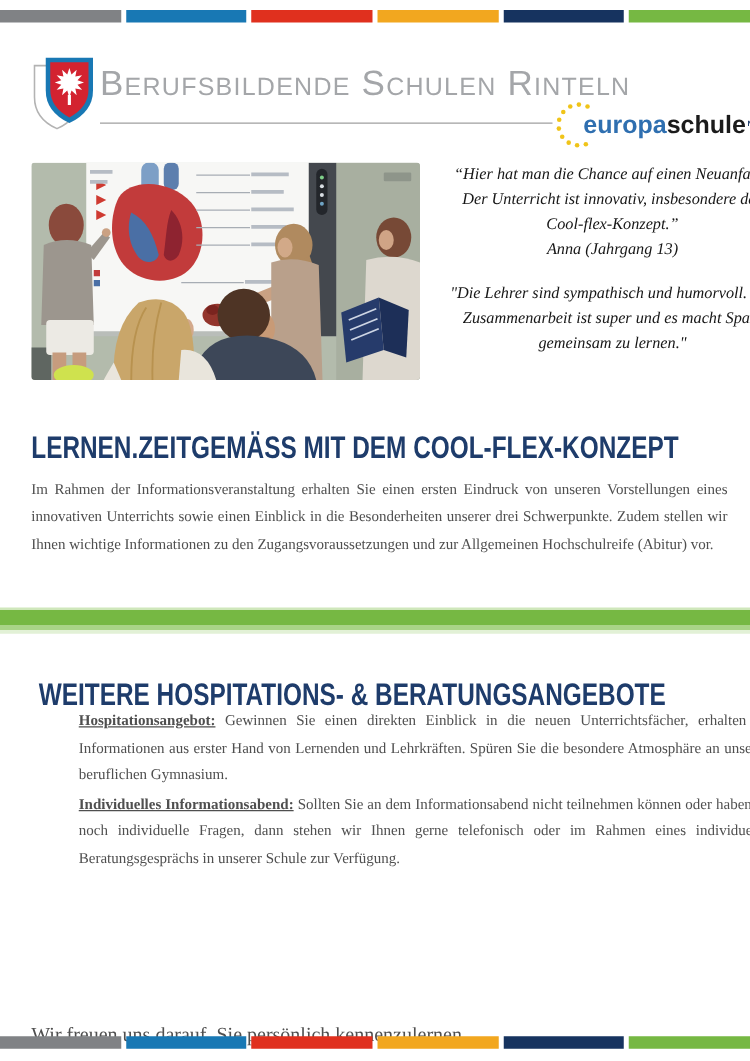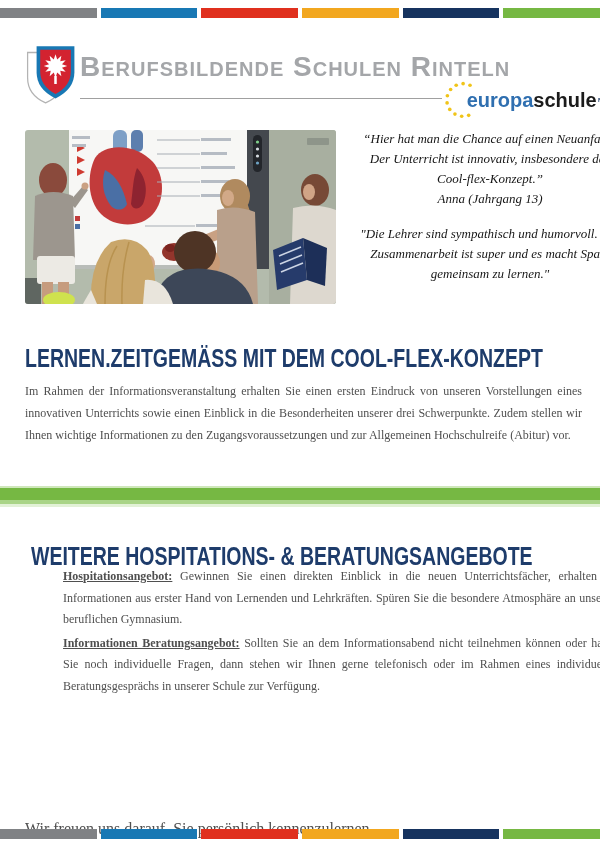--- a/index.html
+++ b/index.html
@@ -9,21 +9,21 @@
   
   .color-bar{position:absolute;left:0;right:0;height:10px;display:flex;gap:4px;}
   .color-bar.top{top:8px;}
   .color-bar.bottom{top:829px;}
   .color-bar .seg{flex:1;}
 
   
   .crest{position:absolute;left:24px;top:43px;width:54px;height:64px;}
   .school-name{position:absolute;left:80px;top:50px;font-size:28px;line-height:34px;
         font-variant:small-caps;letter-spacing:1px;color:var(--title-gray,#a4a6a9);
-        white-space:nowrap;font-weight:700;}
+        white-space:nowrap;font-weight:400;}
   .header-rule{position:absolute;left:80px;top:98px;width:362px;height:1px;background:#a0a0a0;}
   .europaschule{position:absolute;left:442px;top:80px;display:flex;align-items:center;}
   .eu-stars{width:34px;height:40px;margin-right:-8px;}
   .es-body{display:flex;flex-direction:row;}
   .es-text{font-size:20px;font-weight:bold;line-height:21px;white-space:nowrap;}
   .es-blue{color:var(--europa-blue,#2f6fb0);}
   .es-black{color:#1b1b1b;}
   .es-sub{font-size:6px;font-weight:bold;letter-spacing:0.6px;color:var(--accent-navy,#1d3a66);
         text-align:right;margin-top:1px;}
 
@@ -213,21 +213,21 @@
     <div class="gd1"></div>
     <div class="gd2"></div>
     <div class="gd3"></div>
     <div class="gd4"></div>
   </div>
 
   <h1 class="heading h-angebote">WEITERE HOSPITATIONS- &amp; BERATUNGSANGEBOTE</h1>
 
   <div class="bodycol items">
     <p><span class="lead">Hospitationsangebot:</span><span> Gewinnen Sie einen direkten Einblick in die neuen Unterrichtsfächer, erhalten Sie Informationen aus erster Hand von Lernenden und Lehrkräften. Spüren Sie die besondere Atmosphäre an unserem beruflichen Gymnasium.</span></p>
-    <p><span class="lead">Informationen Beratungsangebot:</span><span> Sollten Sie an dem Informationsabend nicht teilnehmen können oder haben Sie noch individuelle Fragen, dann stehen wir Ihnen gerne telefonisch oder im Rahmen eines individuellen Beratungsgesprächs in unserer Schule zur Verfügung.</span></p>
+    <p><span class="lead">Individuelles Informationsabend:</span><span> Sollten Sie an dem Informationsabend nicht teilnehmen können oder haben Sie noch individuelle Fragen, dann stehen wir Ihnen gerne telefonisch oder im Rahmen eines individuellen Beratungsgesprächs in unserer Schule zur Verfügung.</span></p>
   </div>
 
   <p class="closing">Wir freuen uns darauf, Sie persönlich kennenzulernen.</p>
 
   <div class="color-bar bottom">
       <div class="seg" style="background: rgb(128, 130, 133);"></div>
       <div class="seg" style="background: rgb(24, 120, 180);"></div>
       <div class="seg" style="background: rgb(224, 48, 30);"></div>
       <div class="seg" style="background: rgb(242, 167, 31);"></div>
       <div class="seg" style="background: rgb(22, 51, 95);"></div>

